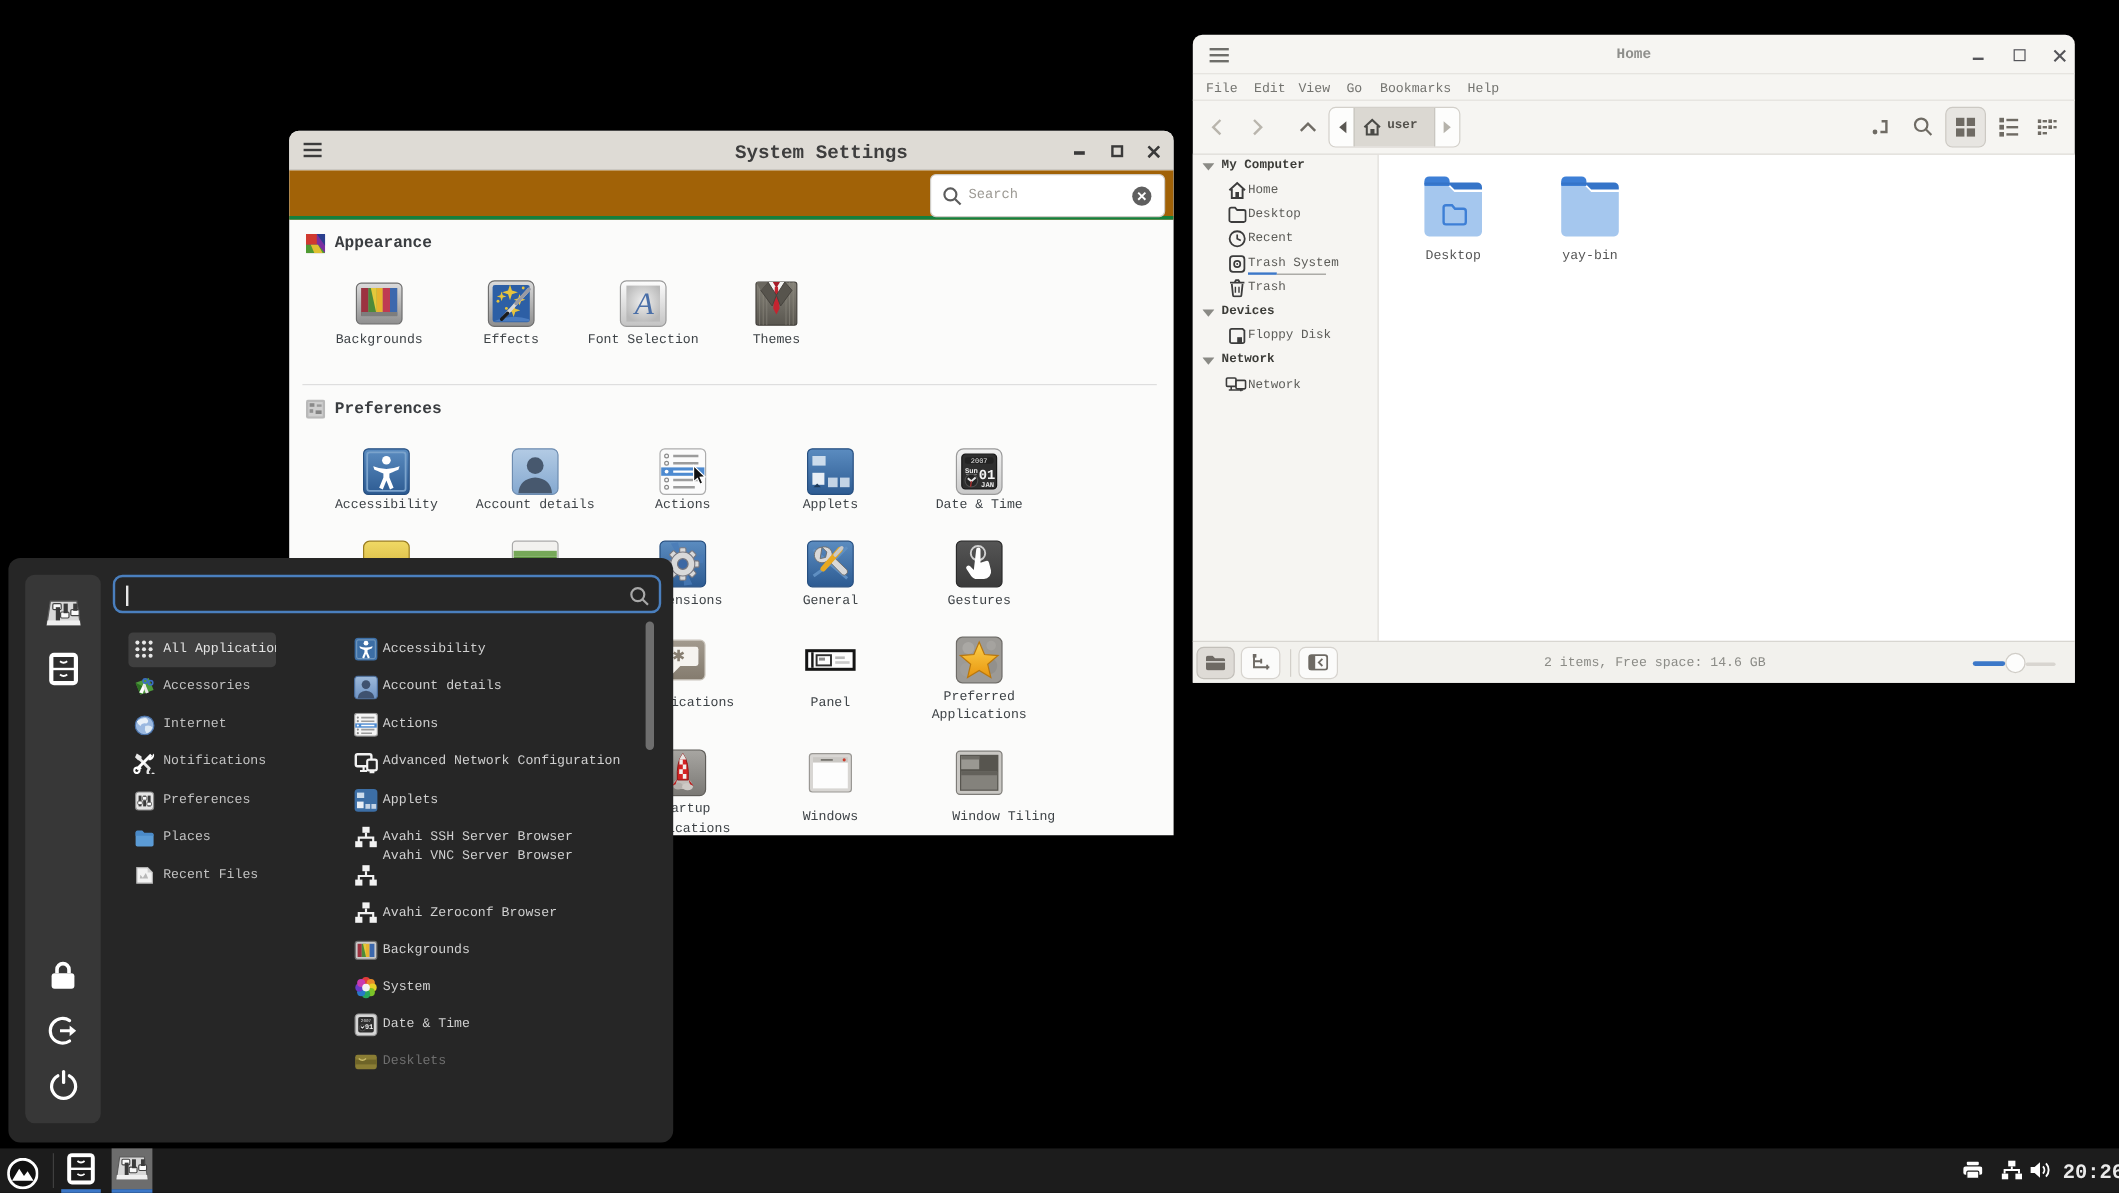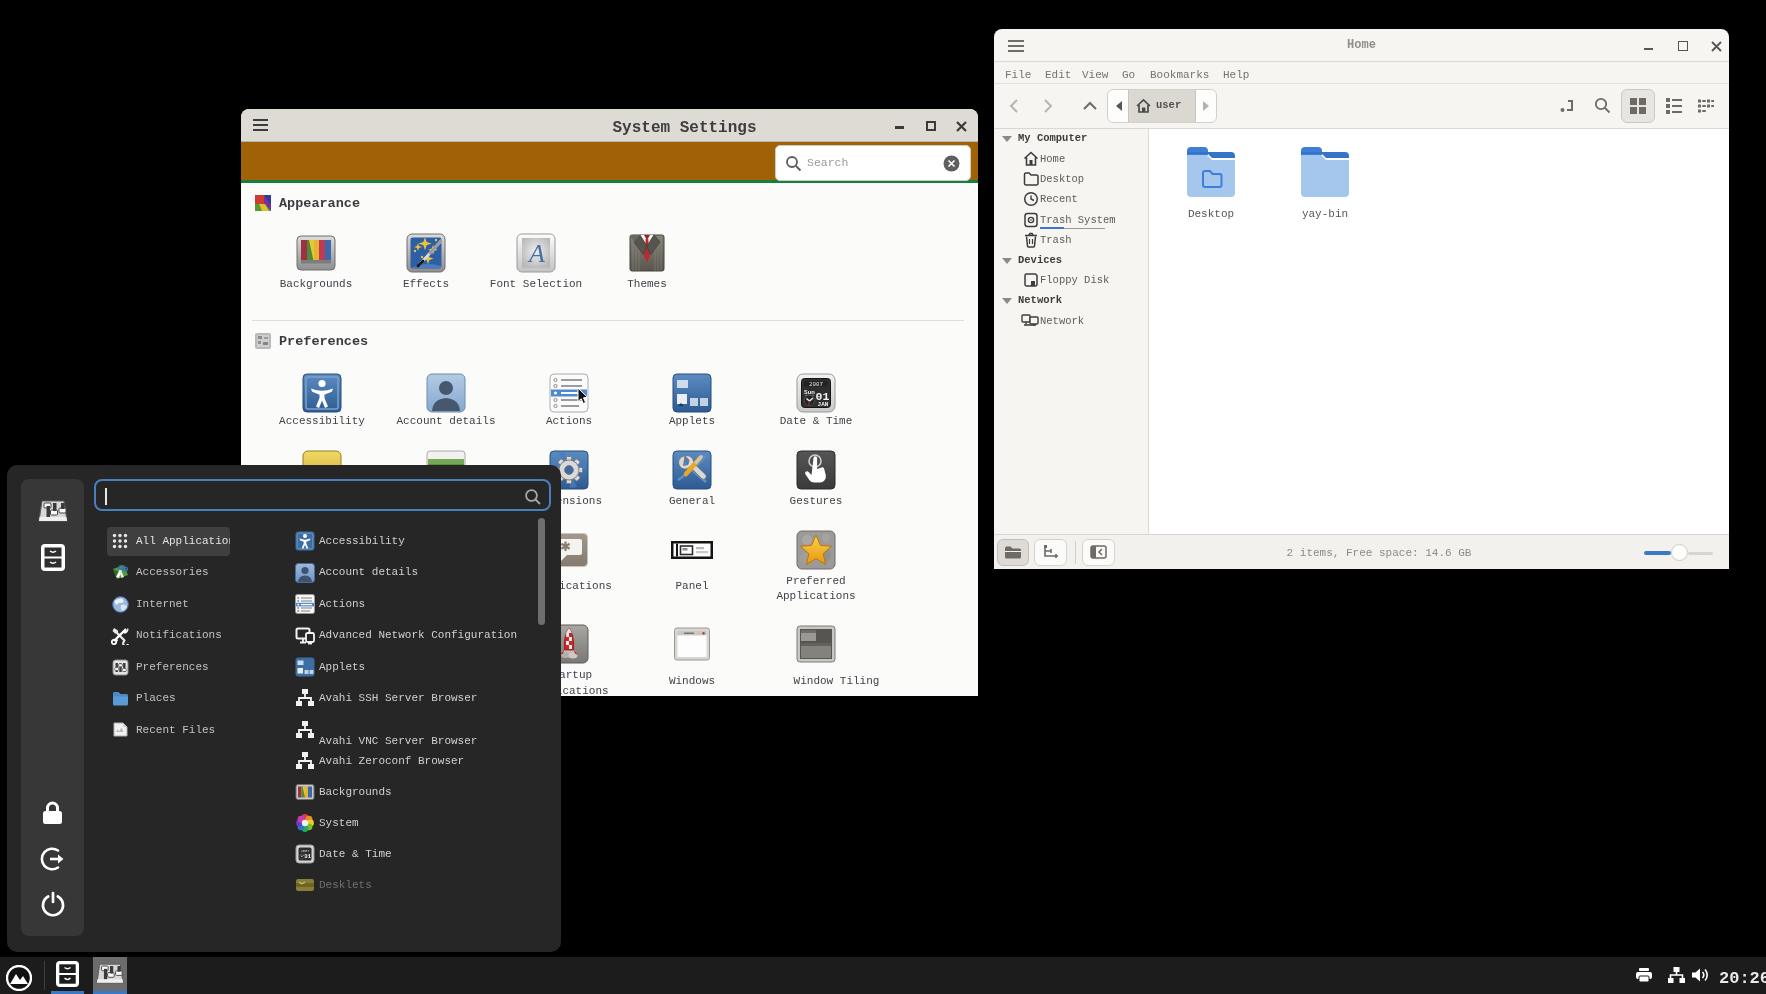--- a/index.html
+++ b/index.html
@@ -783,21 +783,21 @@
       <rect x="1" y="13" width="6" height="5" fill="#f2f2f2"></rect>
       <rect x="13" y="13" width="6" height="5" fill="#f2f2f2"></rect>
     </svg>
     <div class="mapp" style="top:226.5px;">Avahi SSH Server Browser</div>
     <svg class="abs" style="left:288px; top:255px;" width="20" height="20" viewBox="0 0 20 20">
       <rect x="7" y="1" width="6" height="5" fill="#f2f2f2"></rect>
       <path d="M10 6 V10 M4 14 V10 H16 V14" fill="none" stroke="#f2f2f2" stroke-width="1.8"></path>
       <rect x="1" y="13" width="6" height="5" fill="#f2f2f2"></rect>
       <rect x="13" y="13" width="6" height="5" fill="#f2f2f2"></rect>
     </svg>
-    <div class="mapp" style="top:270px;text-align:center;">Avahi VNC Server Browser</div>
+    <div class="mapp" style="top:243px;text-align:center;">Avahi VNC Server Browser</div>
     <svg class="abs" style="left:288px; top:286px;" width="20" height="20" viewBox="0 0 20 20">
       <rect x="7" y="1" width="6" height="5" fill="#f2f2f2"></rect>
       <path d="M10 6 V10 M4 14 V10 H16 V14" fill="none" stroke="#f2f2f2" stroke-width="1.8"></path>
       <rect x="1" y="13" width="6" height="5" fill="#f2f2f2"></rect>
       <rect x="13" y="13" width="6" height="5" fill="#f2f2f2"></rect>
     </svg>
     <div class="mapp" style="top:289.5px;">Avahi Zeroconf Browser</div>
     <svg class="abs" style="left:288px; top:317px;" width="20" height="20" viewBox="0 0 20 20">
       <rect x="1" y="2.5" width="18" height="15" rx="2" fill="#c9c9c9" stroke="#6e6e6e"></rect>
       <rect x="3" y="4.5" width="3.5" height="11" fill="#9c3240"></rect>

